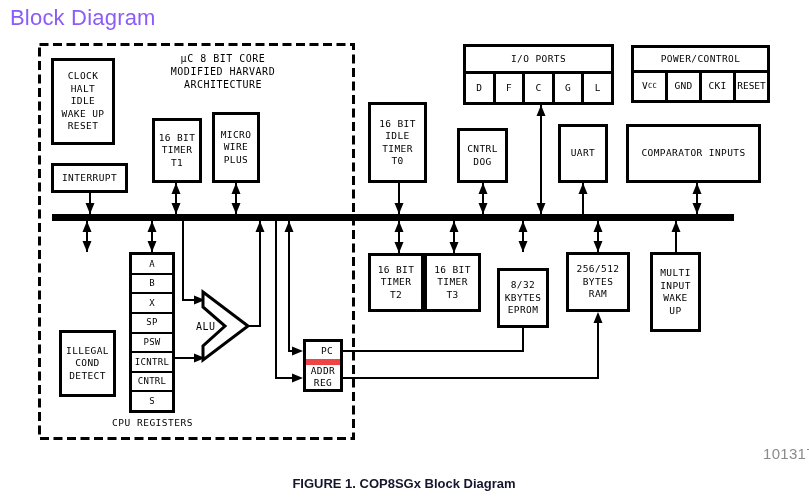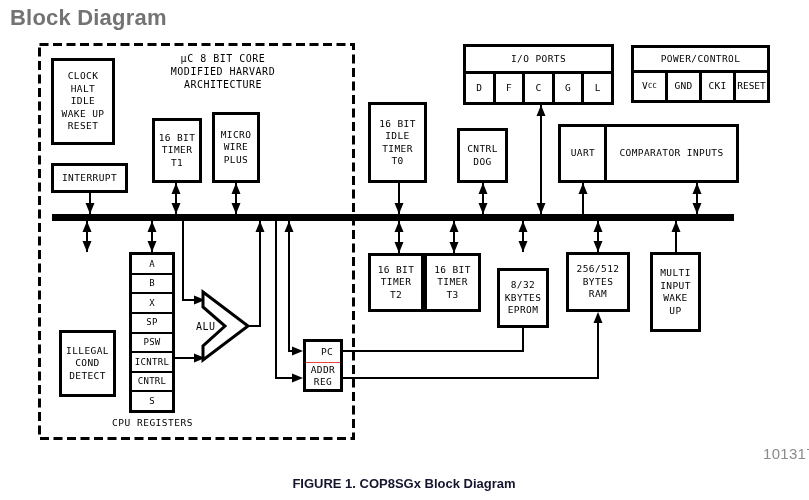--- a/index.html
+++ b/index.html
@@ -1,19 +1,19 @@
 <!DOCTYPE html>
 <html><head>
 <meta charset="utf-8">
 <style>
   html,body{margin:0;padding:0;background:#ffffff;}
   #page{position:relative;width:809px;height:500px;background:#ffffff;overflow:hidden;
         font-family:"DejaVu Sans Mono", monospace;}
   #title{position:absolute;left:10px;top:5px;font-family:"Liberation Sans",sans-serif;
-         font-weight:bold;font-size:22px;letter-spacing:.2px;color:#737373;}
+         font-weight:normal;font-size:22px;letter-spacing:.2px;color:#8b5cf6;}
   #caption{position:absolute;left:24px;top:476px;width:760px;text-align:center;
            font-family:"Liberation Sans",sans-serif;font-weight:bold;font-size:13px;color:#15152e;}
   #partnum{position:absolute;left:730px;top:445px;width:70px;font-family:"Liberation Sans",sans-serif;
            font-size:15px;color:#8a8a8a;letter-spacing:.3px;margin-left:33px;}
   svg{position:absolute;left:0;top:0;}
   .box{position:absolute;box-sizing:border-box;border:3px solid #000;background:#fff;
        display:flex;align-items:center;justify-content:center;text-align:center;
        font-size:9.5px;line-height:12.5px;letter-spacing:.4px;color:#000;white-space:pre-line;}
   .lbl{position:absolute;box-sizing:border-box;text-align:center;font-size:10px;line-height:13px;
        letter-spacing:.5px;color:#000;white-space:pre-line;}
@@ -147,21 +147,21 @@
     </div>
   </div>
 
   <div class="box" style="left:368px;top:102px;width:59px;height:81px;">16 BIT
 IDLE
 TIMER
 T0</div>
   <div class="box" style="left:457px;top:128px;width:51px;height:55px;">CNTRL
 DOG</div>
   <div class="box" style="left:558px;top:124px;width:50px;height:59px;">UART</div>
-  <div class="box" style="left:604px;top:124px;width:135px;height:59px;">COMPARATOR INPUTS</div>
+  <div class="box" style="left:626px;top:124px;width:135px;height:59px;">COMPARATOR INPUTS</div>
 
   <div class="box" style="left:59px;top:330px;width:57px;height:67px;">ILLEGAL
 COND
 DETECT</div>
 
   <div class="box vstack" style="left:129px;top:252px;width:46px;height:161px;">
     <div class="reg">A</div>
     <div class="reg">B</div>
     <div class="reg">X</div>
     <div class="reg">SP</div>
@@ -169,21 +169,21 @@
     <div class="reg">ICNTRL</div>
     <div class="reg">CNTRL</div>
     <div class="reg">S</div>
   </div>
   <div class="lbl" style="left:100px;top:416px;width:105px;font-size:9.5px;">CPU REGISTERS</div>
 
   <div class="lbl" style="left:196px;top:320px;width:28px;text-align:left;">ALU</div>
 
   <div class="box vstack" style="left:303px;top:339px;width:40px;height:53px;">
     <div class="pcell" style="height:20px;padding-left:8px;">PC</div>
-    <div class="pcell" style="flex:1;border-top:1px solid #ef4444;">ADDR
+    <div class="pcell" style="flex:1;border-top:6px solid #ef4444;">ADDR
 REG</div>
   </div>
 
   <div class="box" style="left:368px;top:253px;width:56px;height:59px;">16 BIT
 TIMER
 T2</div>
   <div class="box" style="left:424px;top:253px;width:57px;height:59px;">16 BIT
 TIMER
 T3</div>
   <div class="box" style="left:497px;top:252px;width:52px;height:60px;margin-top:16px;">8/32

